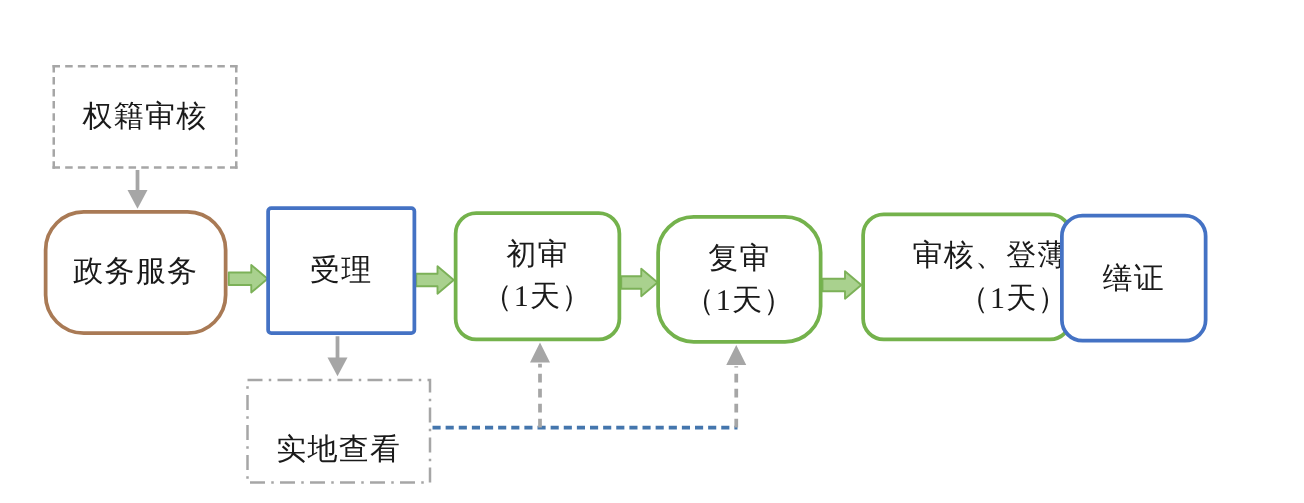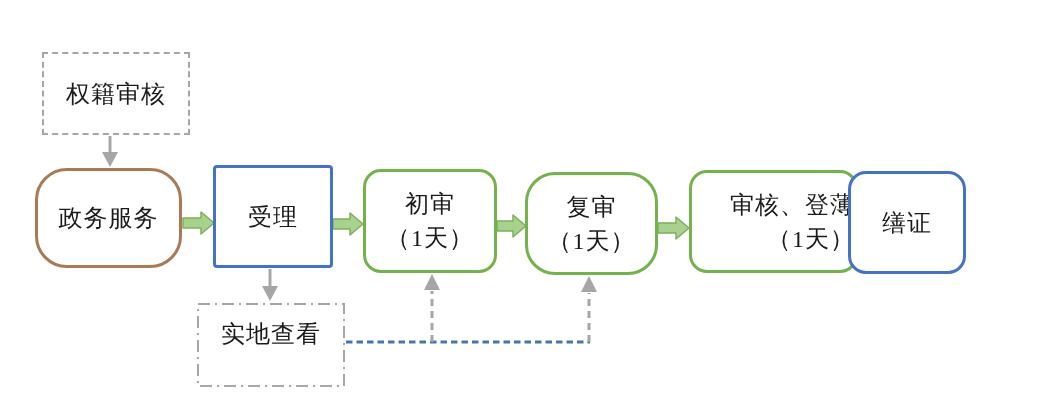--- a/index.html
+++ b/index.html
@@ -22,21 +22,21 @@
     background:var(--background);
   }
   .node span{display:block; white-space:nowrap;}
   .n-quanji{left:42px; top:52px; width:148px; height:83px; border:2px dashed var(--gray);}
   .n-zhengwu{left:35px; top:168px; width:147px; height:100px; border:3px solid var(--brown); border-radius:32px;}
   .n-shouli{left:213px; top:165px; width:120px; height:103px; border:3px solid var(--blue); border-radius:4px;}
   .n-chushen{left:363px; top:169px; width:134px; height:104px; border:3px solid var(--green); border-radius:18px;}
   .n-fushen{left:525px; top:172px; width:133px; height:103px; border:3px solid var(--green); border-radius:30px;}
   .n-shenhe{left:689px; top:170px; width:169px; height:103px; border:3px solid var(--green); border-radius:18px;align-items:flex-end;}
   .n-shanzheng{left:848px; top:171px; width:118px; height:103px; border:3px solid var(--blue); border-radius:18px;}
-  .n-shidi{left:197px; top:292px; width:148px; height:84px; background:transparent;}
+  .n-shidi{left:197px; top:318px; width:148px; height:84px; background:transparent;}
   
   .gray-line{stroke:var(--gray); stroke-width:3; fill:none;}
   .gray-head{fill:var(--gray); stroke:none;}
   .gray-dash{stroke:var(--gray); stroke-width:3; fill:none; stroke-dasharray:7 5;}
   .blue-dash{stroke:var(--dashed-blue); stroke-width:3; fill:none; stroke-dasharray:6.5 4;}
   .block-arrow{fill:var(--arrow-fill); stroke:var(--arrow-stroke); stroke-width:1.5; stroke-linejoin:round;}
   .dashdot-rect{fill:none; stroke:var(--gray); stroke-width:2; stroke-dasharray:12 5 2 5;}
 </style>
 </head>
 <body>

